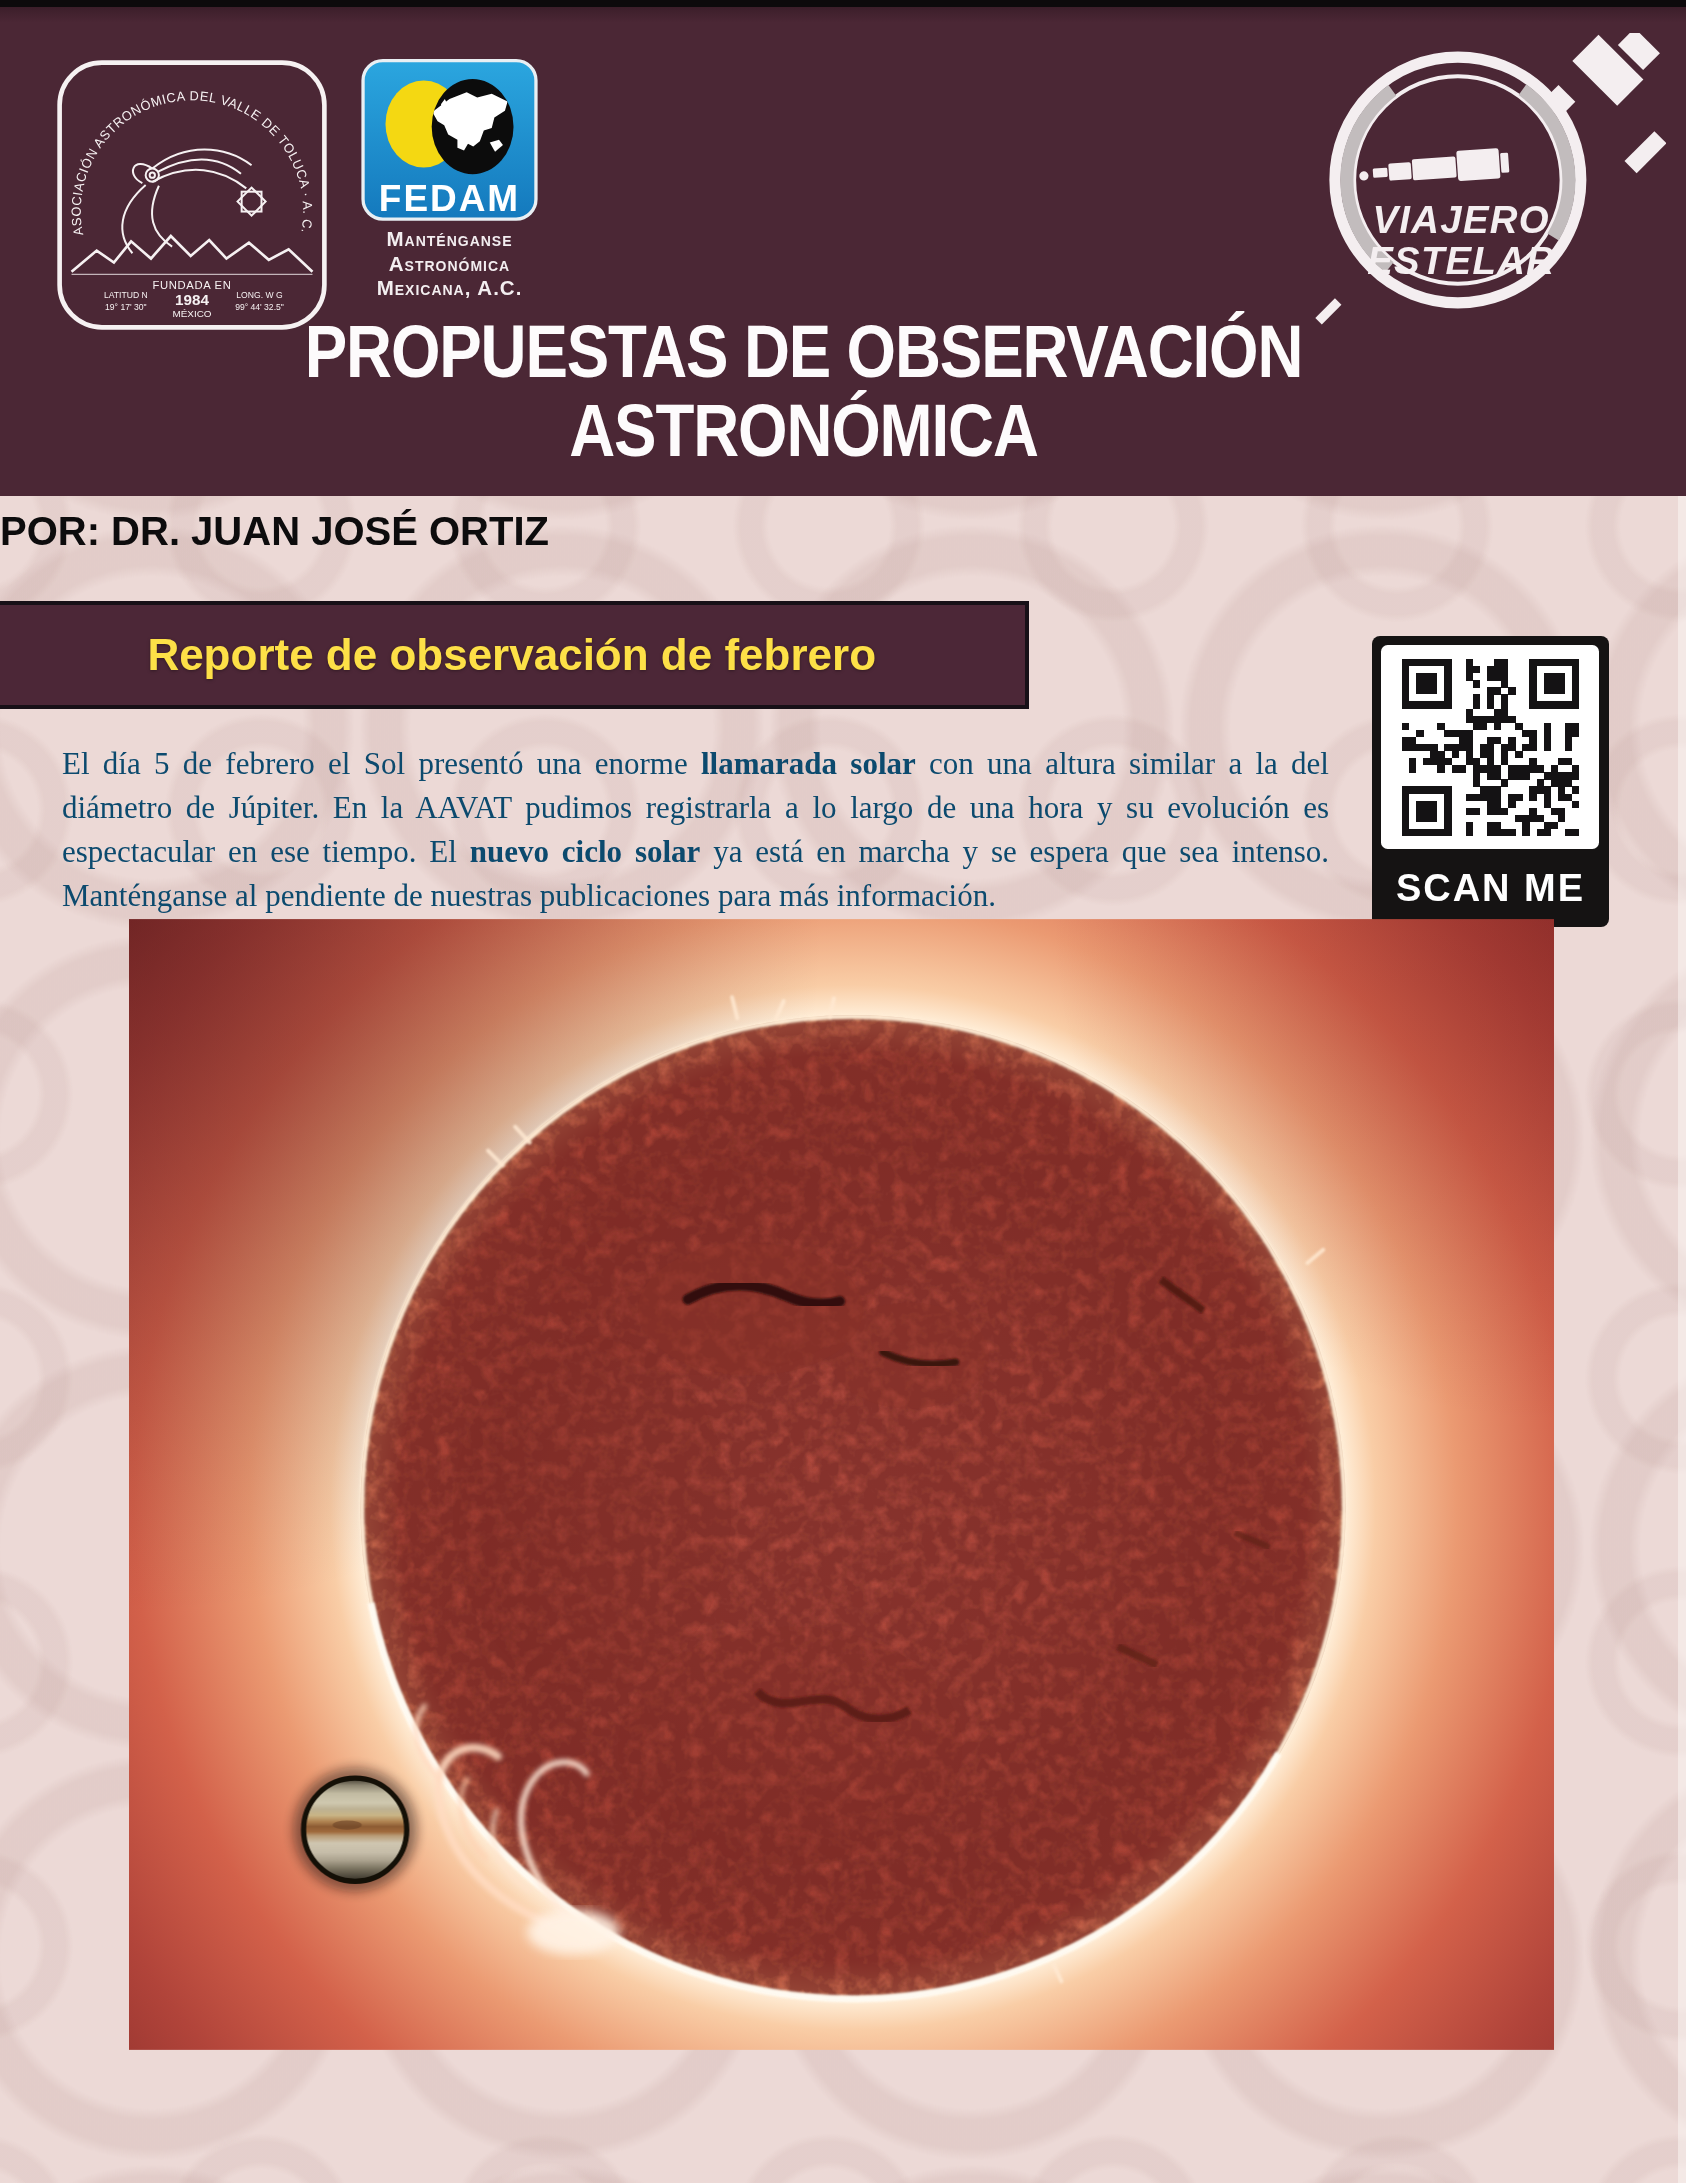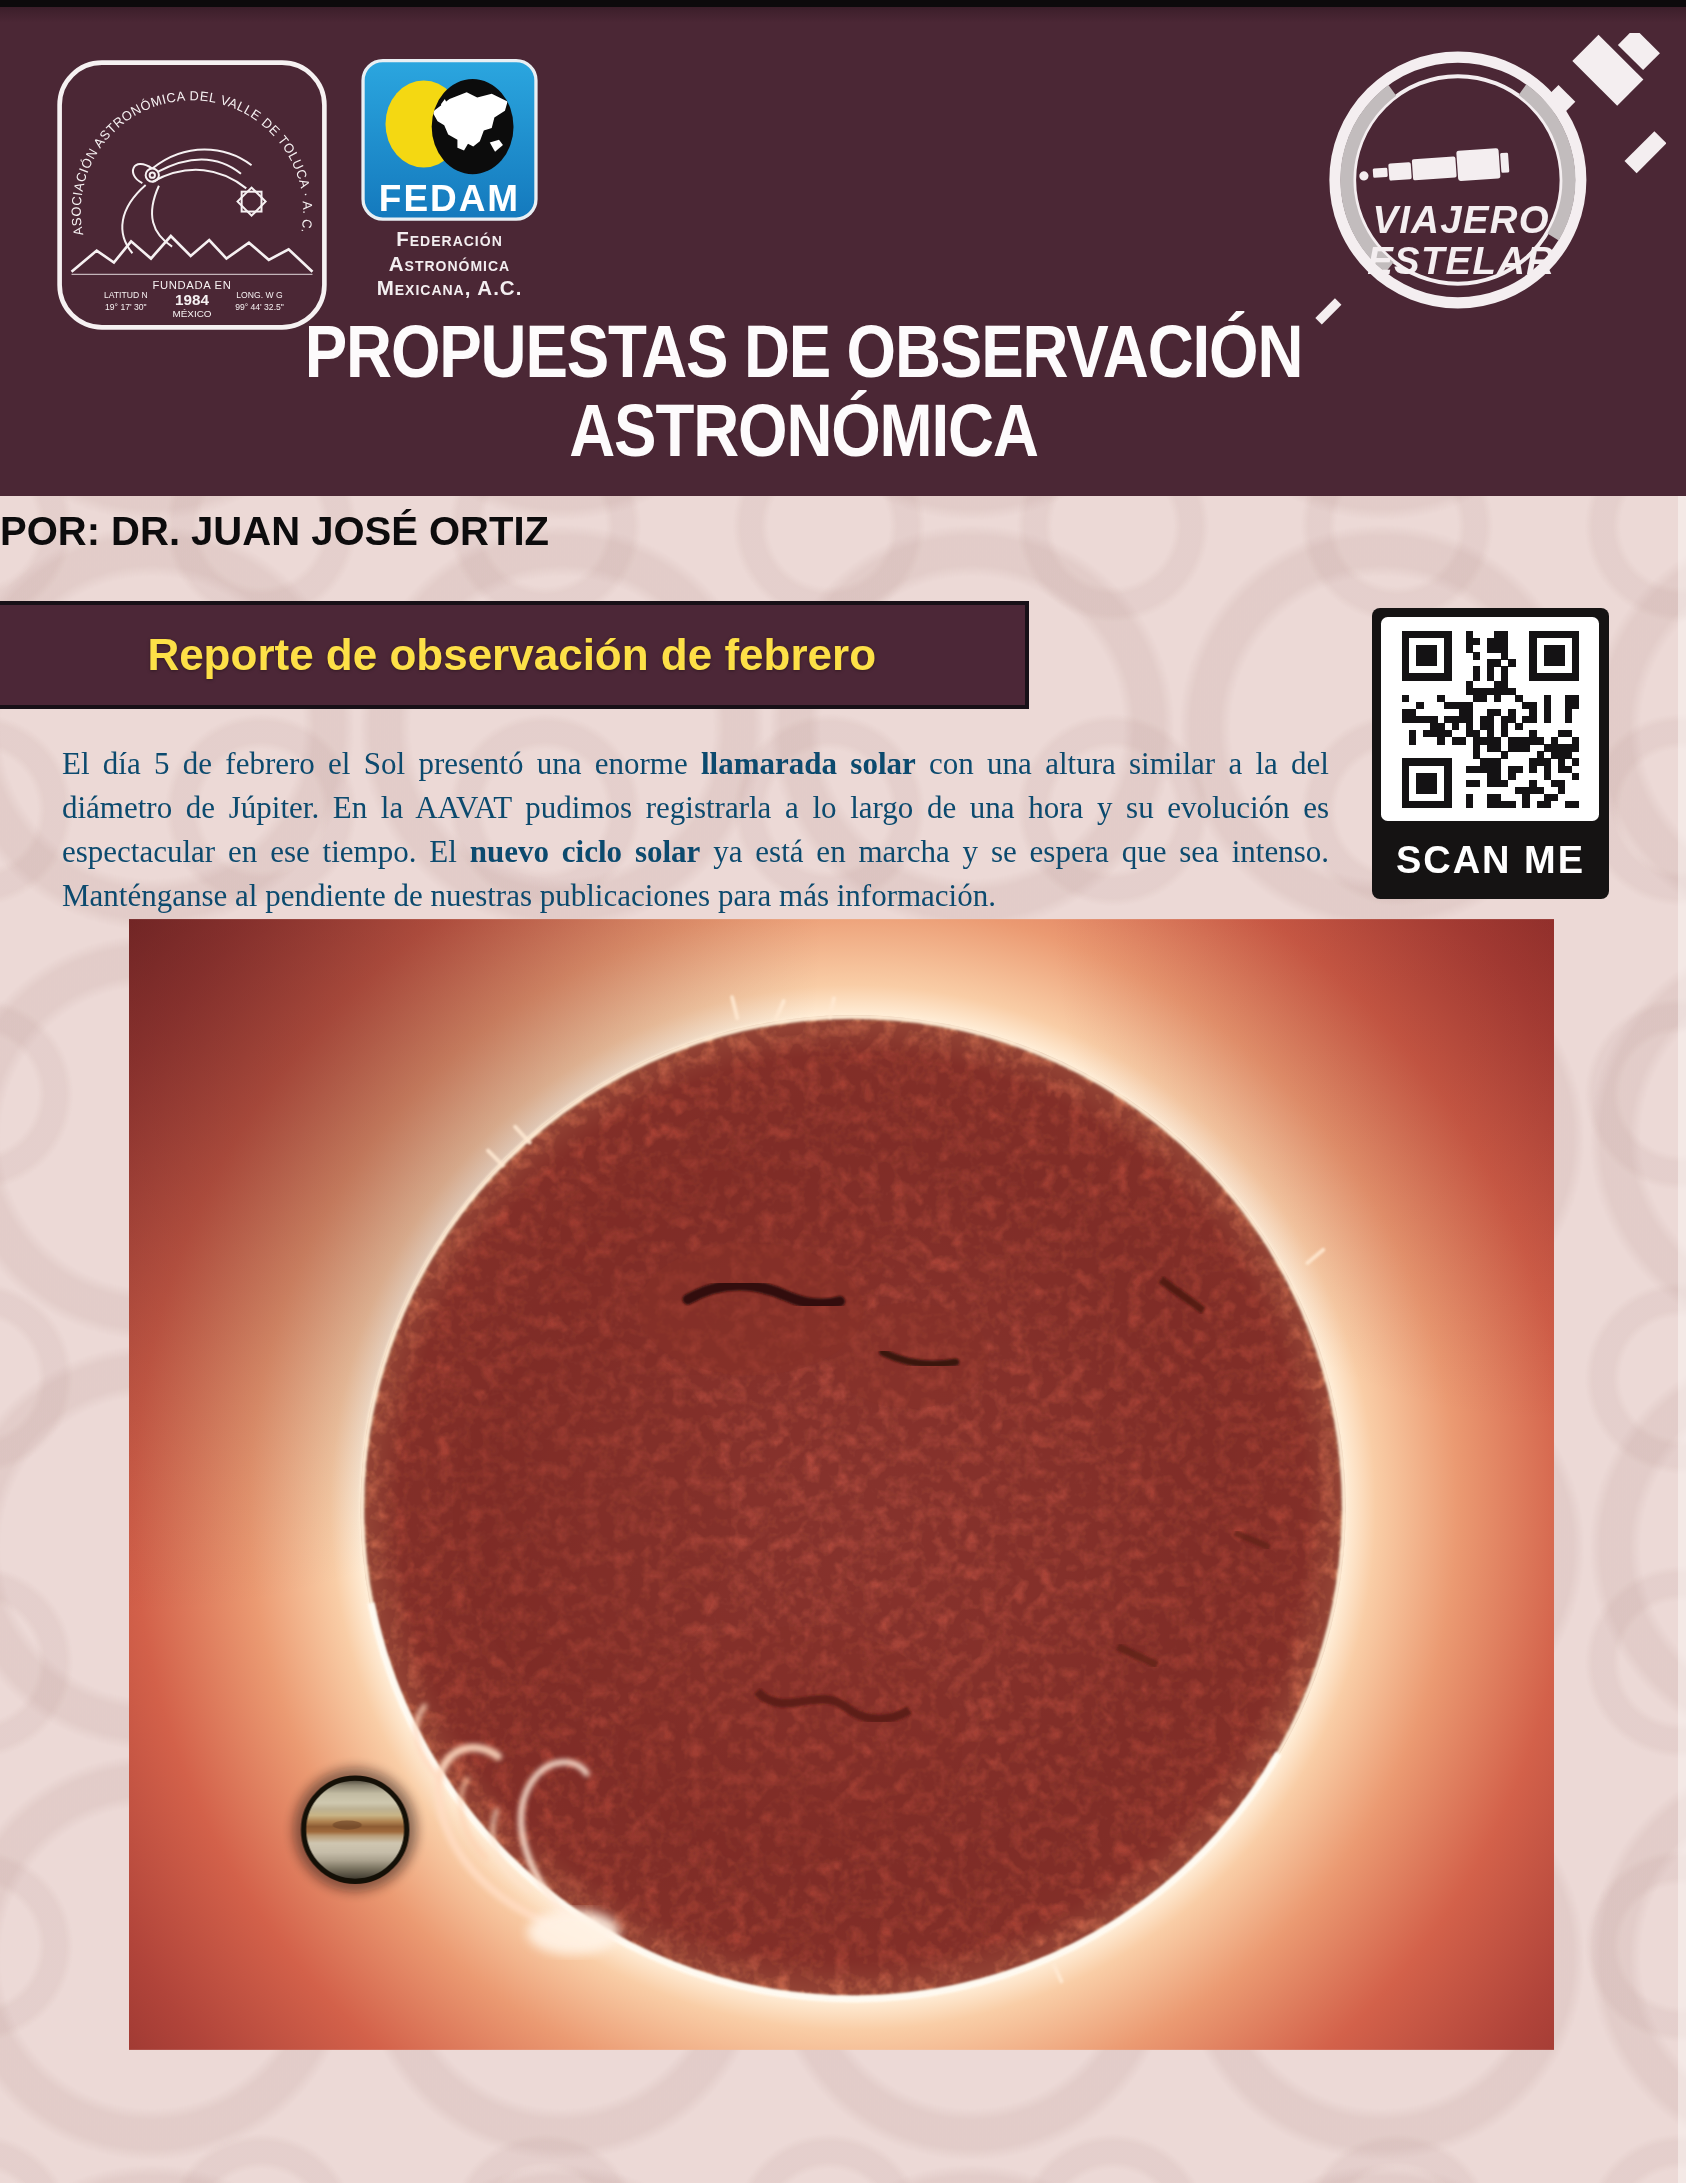--- a/index.html
+++ b/index.html
@@ -36,21 +36,21 @@
       display:flex;align-items:center;justify-content:center;}
   .report-box span{color:#fde047;font-weight:700;font-size:44px;letter-spacing:0;
       text-shadow:0 1.3px 3.3px rgba(0,0,0,.35);}
 
   .bodytext{position:absolute;left:62px;top:713px;width:1267px;
       font-family:"Liberation Serif",serif;font-size:31px;line-height:44px;
       color:#0c4a6e;text-align:justify;margin-top:29px;}
   .bodytext b{font-weight:700;}
 
   
-  .qr-frame{position:absolute;left:1372px;top:608px;width:237px;height:291px;
+  .qr-frame{position:absolute;left:1372px;top:636px;width:237px;height:291px;
       background:#151313;border-radius:8px;}
   .qr-white{position:absolute;left:9.3px;top:9.3px;width:218px;height:204px;
       background:#fff;border-radius:6.6px;display:flex;align-items:center;justify-content:center;}
   .qr-label{position:absolute;left:0;top:213px;width:237px;height:78px;
       display:flex;align-items:center;justify-content:center;
       color:#fff;font-weight:700;font-size:38px;letter-spacing:2px;}
 
   
   .photo{position:absolute;left:129px;top:919px;width:1425px;height:1131px;}
   .caption{position:absolute;left:0;top:2062px;width:1687px;text-align:center;
@@ -124,21 +124,21 @@
         <ellipse cx="96" cy="100" rx="58" ry="66" fill="#f4d812"></ellipse>
         <ellipse cx="170" cy="104" rx="62" ry="72" fill="#0c0c0c"></ellipse>
         <g clip-path="url(#blackMoon)">
           <path fill="#fff" d="M135,62 l26,-10 l16,8 l22,-6 l24,12 l-4,14 l-16,10 l-4,16 l-12,4 l-6,16 l-10,8 l-8,-4 l-6,10 l-10,-4 l0,-12 l-14,-8 l-6,-14 l-10,-6 l-8,-14 z"></path>
           <path fill="#fff" d="M128,62 l8,18 l10,16 l-6,6 l-12,-18 l-6,-14 z"></path>
           <path fill="#fff" d="M196,128 l14,-4 l6,8 l-12,10 z"></path>
         </g>
         <text x="135" y="232" text-anchor="middle" font-size="56" font-weight="bold" fill="#fff" letter-spacing="3">FEDAM</text>
       </svg>
       <div class="fedam-caption">
-        <div>Federación</div>
+        <div>Manténganse</div>
         <div>Astronómica</div>
         <div>Mexicana, A.C.</div>
       </div>
     </div>
 
     <div class="logo" style="left:1296px;top:33px;width:370px;height:311px;">
       <svg width="370" height="311" viewBox="0 0 560 470" xmlns="http://www.w3.org/2000/svg">
         <g fill="#f4eef0">
           <rect x="424" y="28" width="96" height="56" transform="rotate(45 472 56)"></rect>
           <rect x="380" y="86" width="36" height="34" transform="rotate(45 398 103)"></rect>

